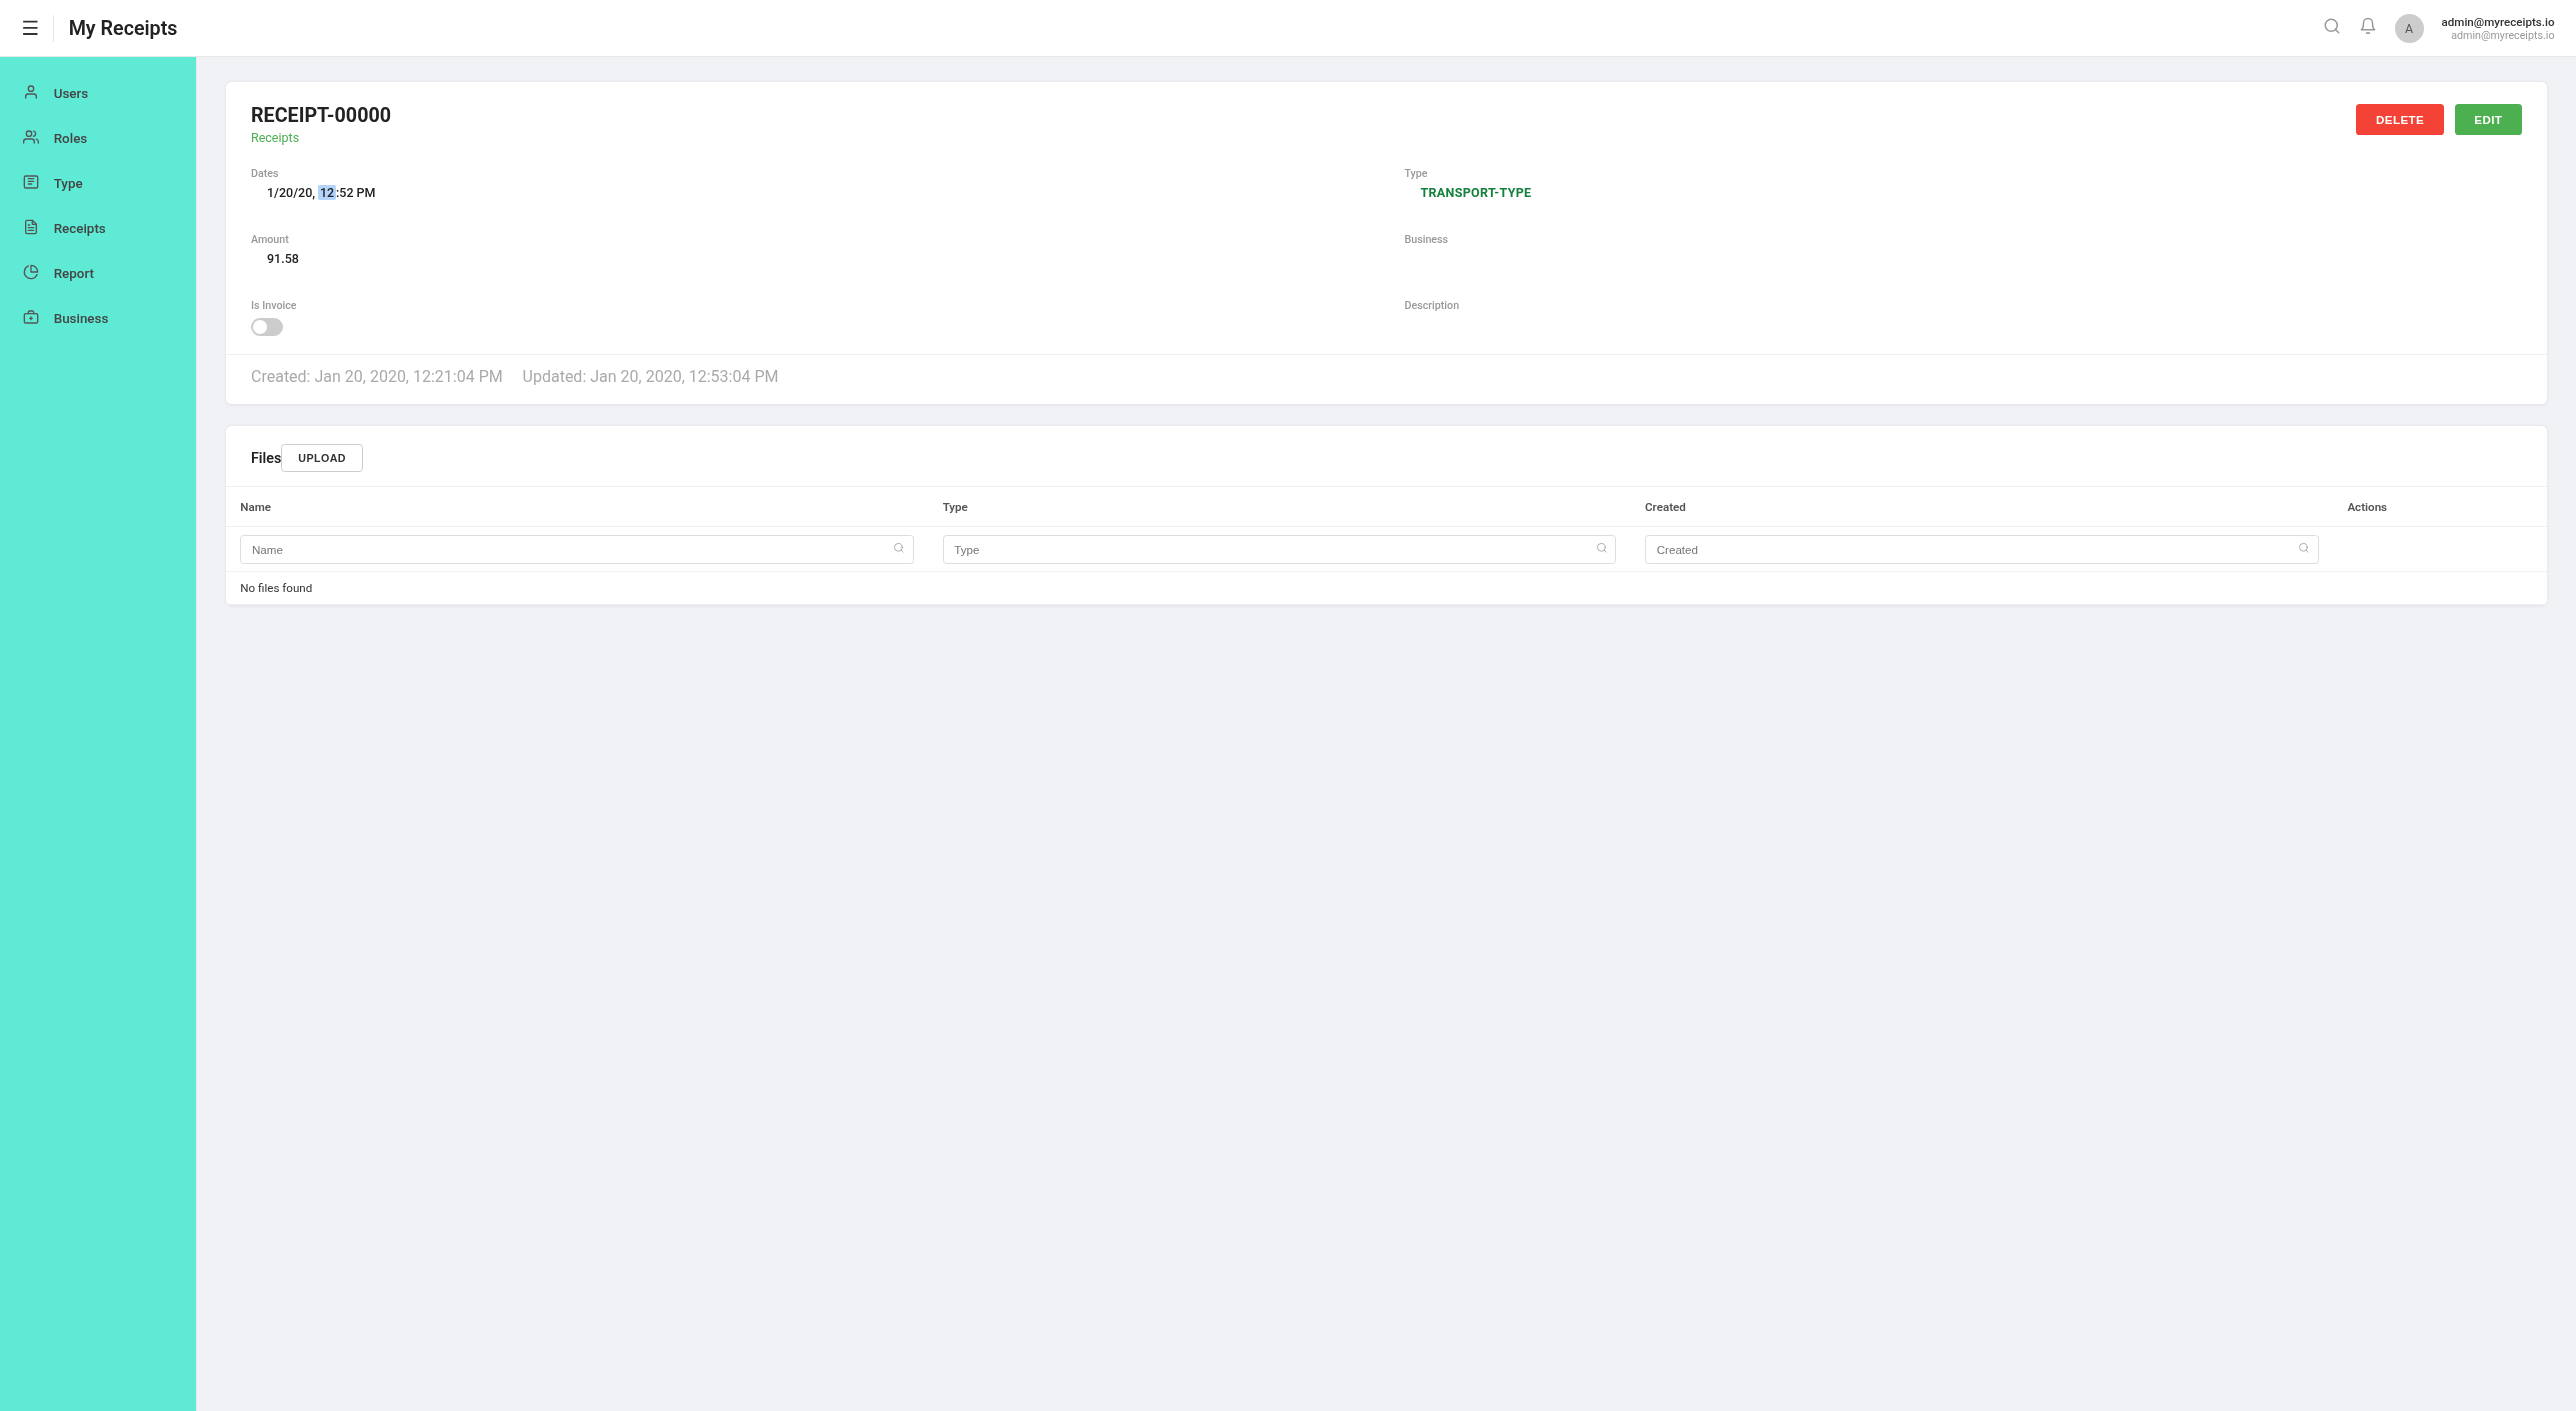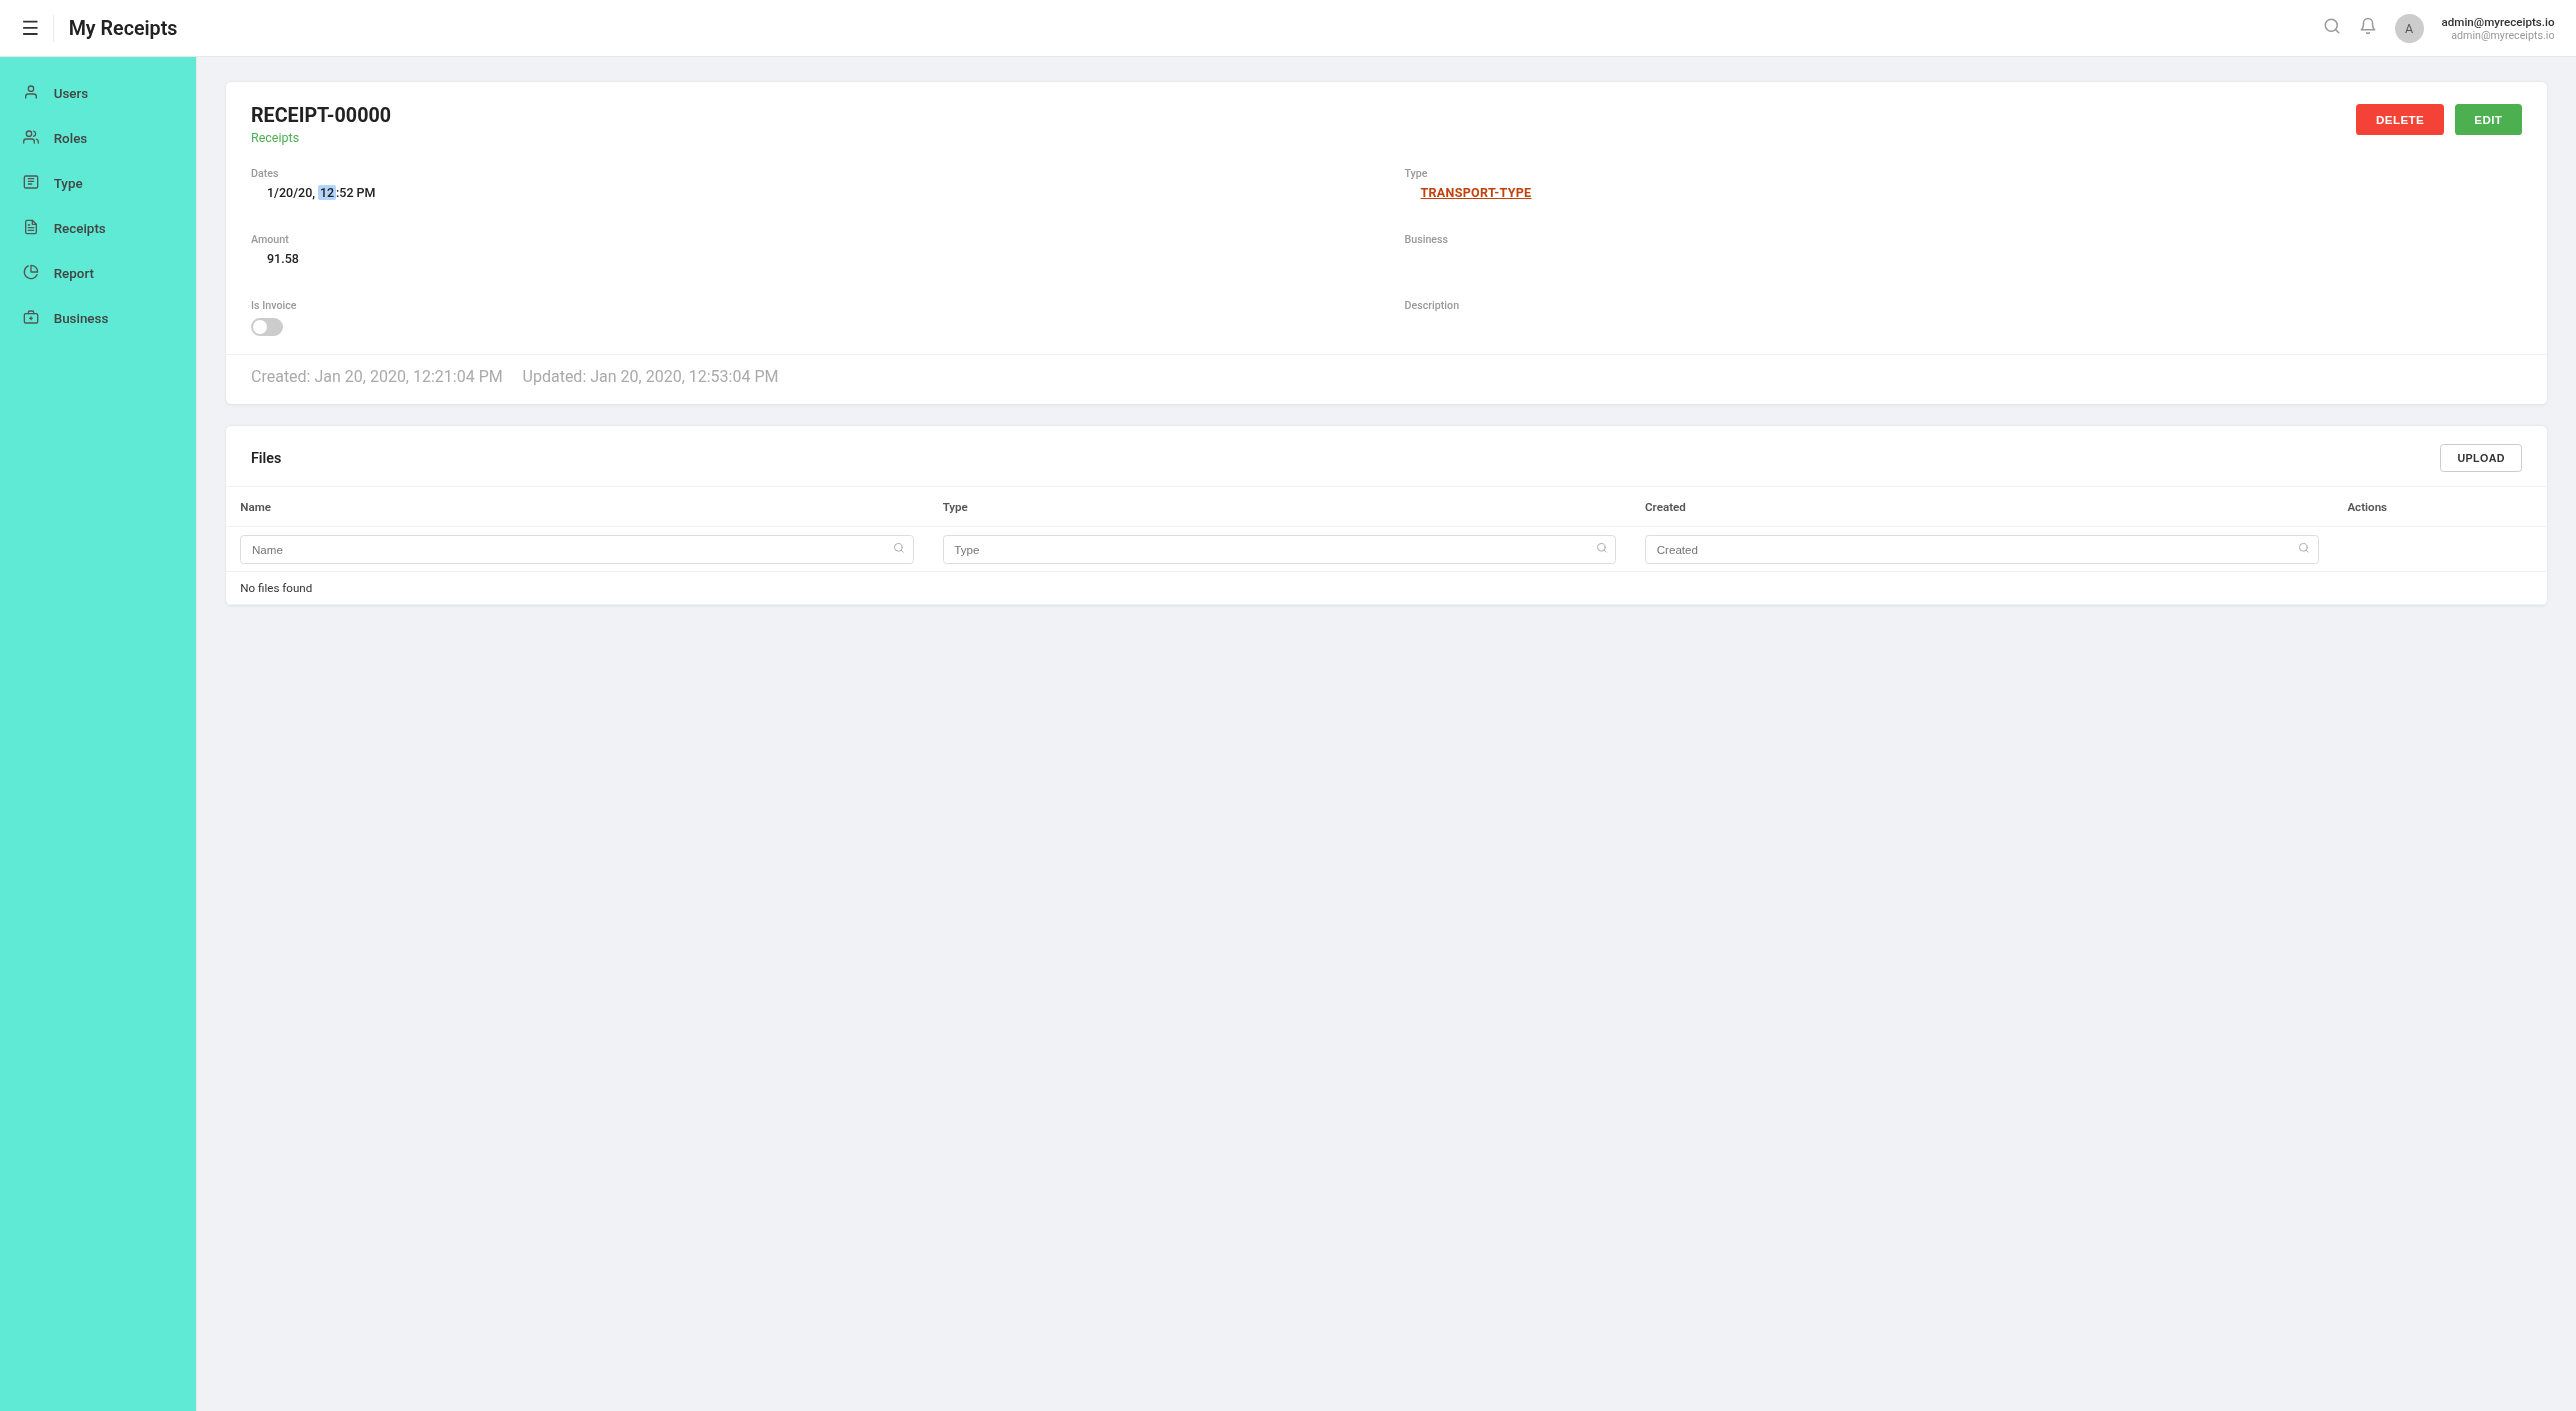--- a/index.html
+++ b/index.html
@@ -182,25 +182,24 @@
       margin-bottom: 5.4px;
       font-weight: 500;
     }
     .field-value {
       font-size: 12.5px;
       color: #222;
       font-weight: 500;
       margin-left: 16px;
     }
     .field-value.link {
-      color: #c2410c;
+      color: #15803d;
       font-weight: 700;
       letter-spacing: 0.3px;
       cursor: pointer;
-      text-decoration: underline;
     }
     .field-value .highlight {
       background: #b3d4fb;
       border-radius: 1.8px;
       padding: 0 1.8px;
     }
 
     
     .toggle {
       width: 32px;
@@ -226,21 +225,20 @@
       padding: 12.5px 25px 18px;
       border-top: 0.9px solid #f0f0f0;
       font-size: 16px;
       color: #aaa;
     }
 
     
     .files-header {
       display: flex;
       align-items: center;
-      justify-content: space-between;
       padding: 18px 25px 14.3px;
       border-bottom: 0.9px solid #f0f0f0;
     }
     .files-title {
       font-size: 14.3px;
       font-weight: 600;
       color: #222;
     }
     .btn-upload {
       background: #fff;

